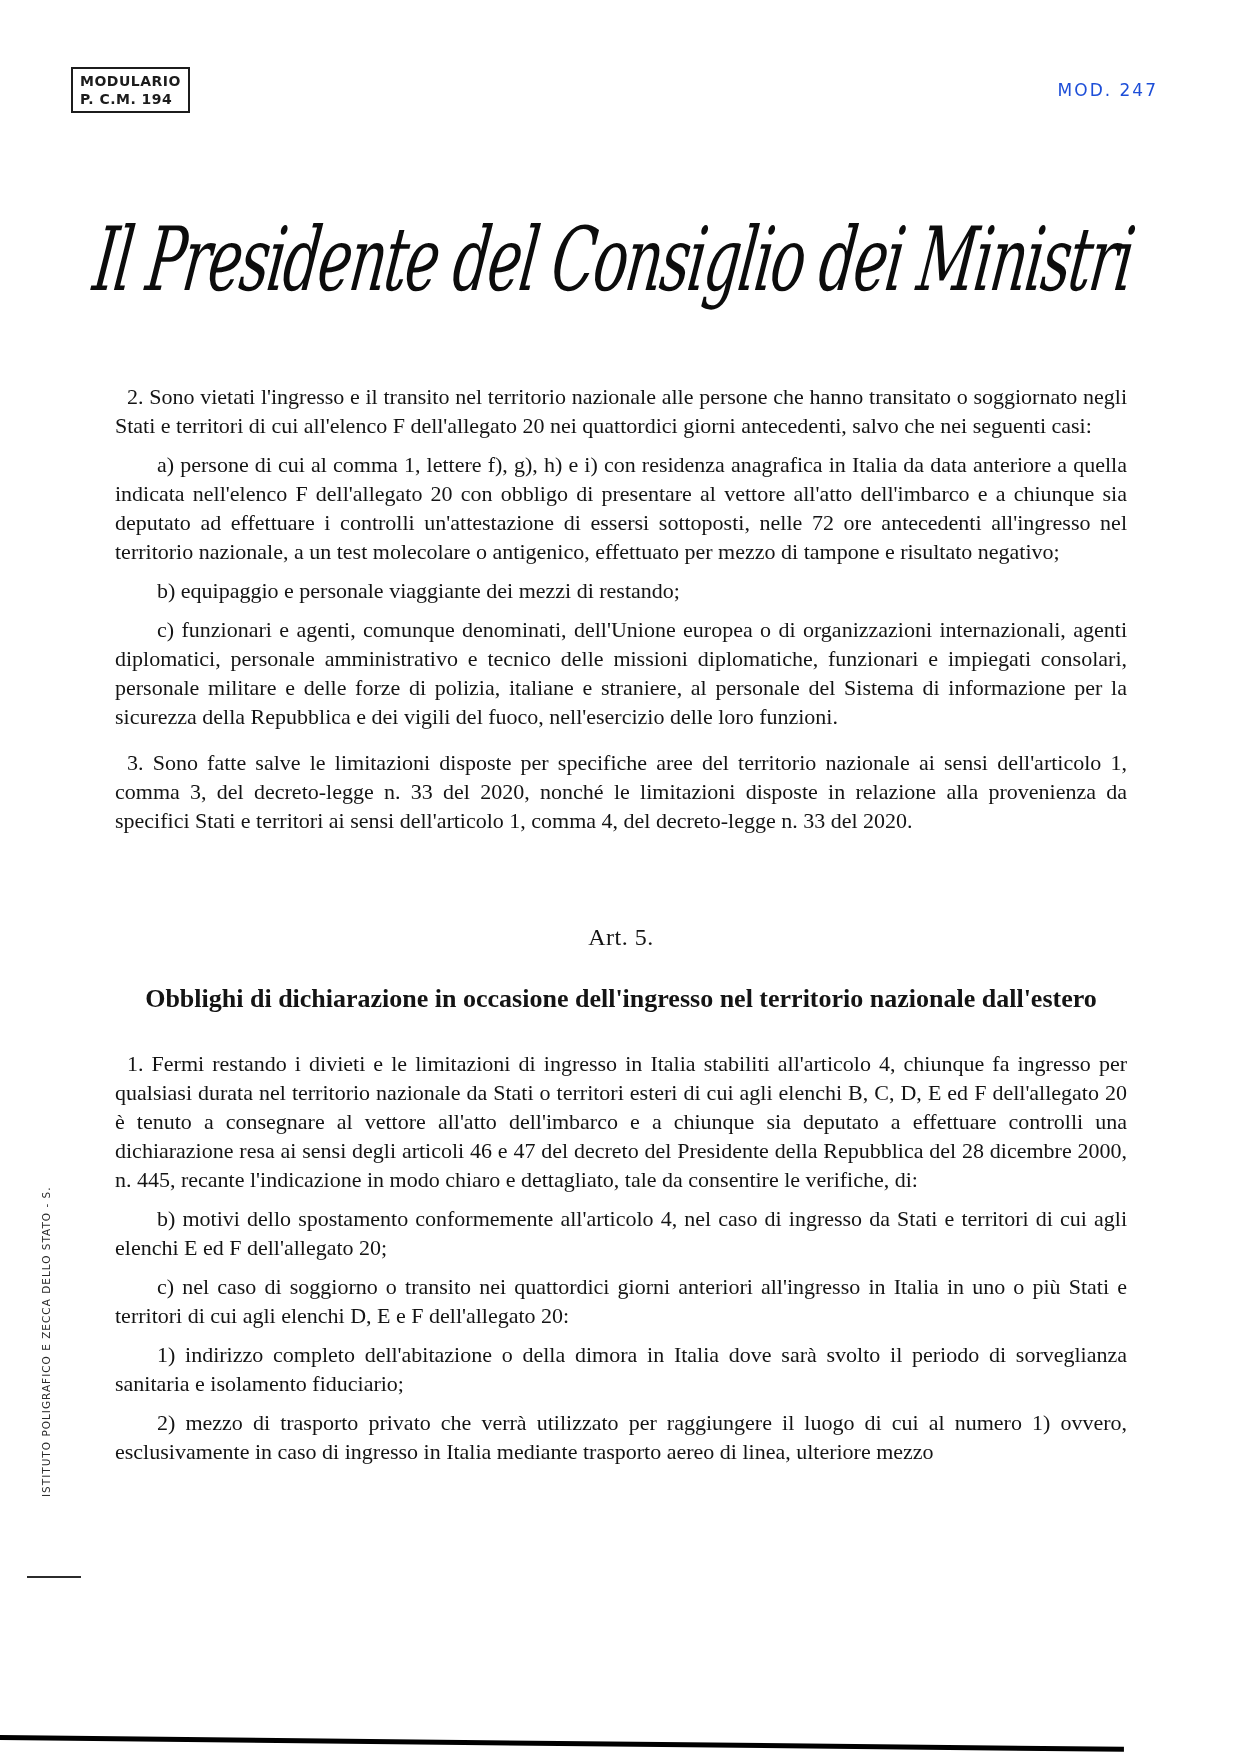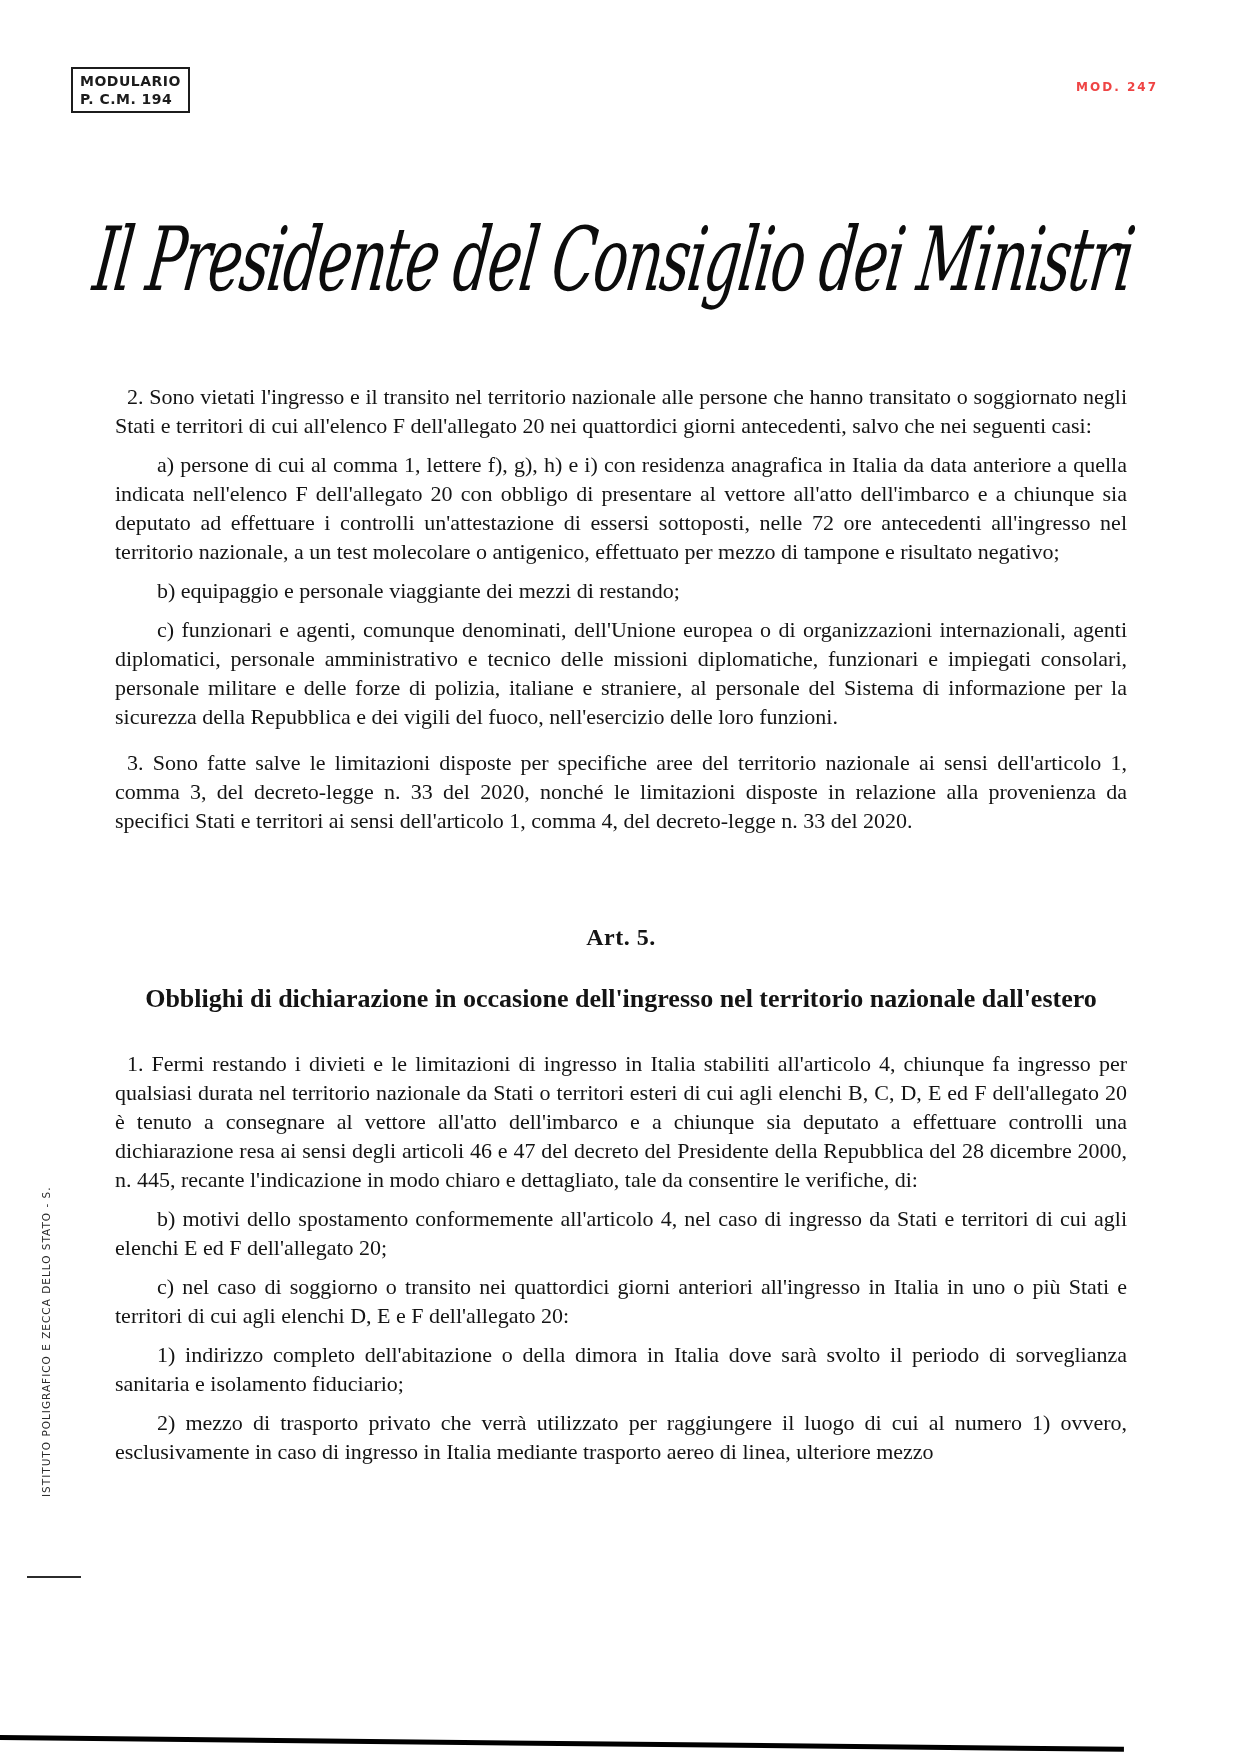--- a/index.html
+++ b/index.html
@@ -9,42 +9,42 @@
   }
   
   .modulario-box{
     position:absolute;top:67px;left:71px;border:2px solid #1c1c1c;
     padding:3px 7px;font-family:"DejaVu Sans",sans-serif;font-size:14px;
     font-weight:bold;line-height:1.3;letter-spacing:.5px;color:#1c1c1c;
   }
   
   .mod-number{
     position:absolute;top:80px;right:82px;font-family:"DejaVu Sans",sans-serif;
-    font-size:12px;font-weight:bold;letter-spacing:2px;color:#ef4444;
+    font-size:17px;font-weight:normal;letter-spacing:2px;color:#1d4ed8;
   }
   
   .emblem{position:absolute;top:84px;left:50%;transform:translateX(-50%);}
   
   .script-title{
     position:absolute;top:208px;left:60px;width:1120px;text-align:center;
     font-family:"DejaVu Serif",serif;font-style:italic;font-size:57px;
     color:#0c0c0c;white-space:nowrap;letter-spacing:-2px;
     transform:scaleY(1.55) skewX(-11deg);transform-origin:center top;
   }
   
   .content{
     position:absolute;top:372px;left:105px;width:1032px;
     font-size:22px;line-height:29px;text-align:justify;color:#141414;
   }
   .content p{margin:10px;}
   .p-num{text-indent:12px;}
   .p-let{text-indent:42px;}
   .gap{margin-top:17px !important;}
   .art-heading{
-    text-align:center;font-weight:bold;font-size:24px;margin-top:88px !important;
+    text-align:center;font-weight:normal;font-size:24px;margin-top:88px !important;
     text-indent:0;letter-spacing:.5px;
   }
   .art-subtitle{
     text-align:center;font-weight:bold;font-size:26px;margin-top:32px !important;
     text-indent:0;
   }
   .first-after-head{margin-top:36px !important;}
   
   .side-text{
     position:absolute;left:40px;top:1497px;transform:rotate(-90deg);

